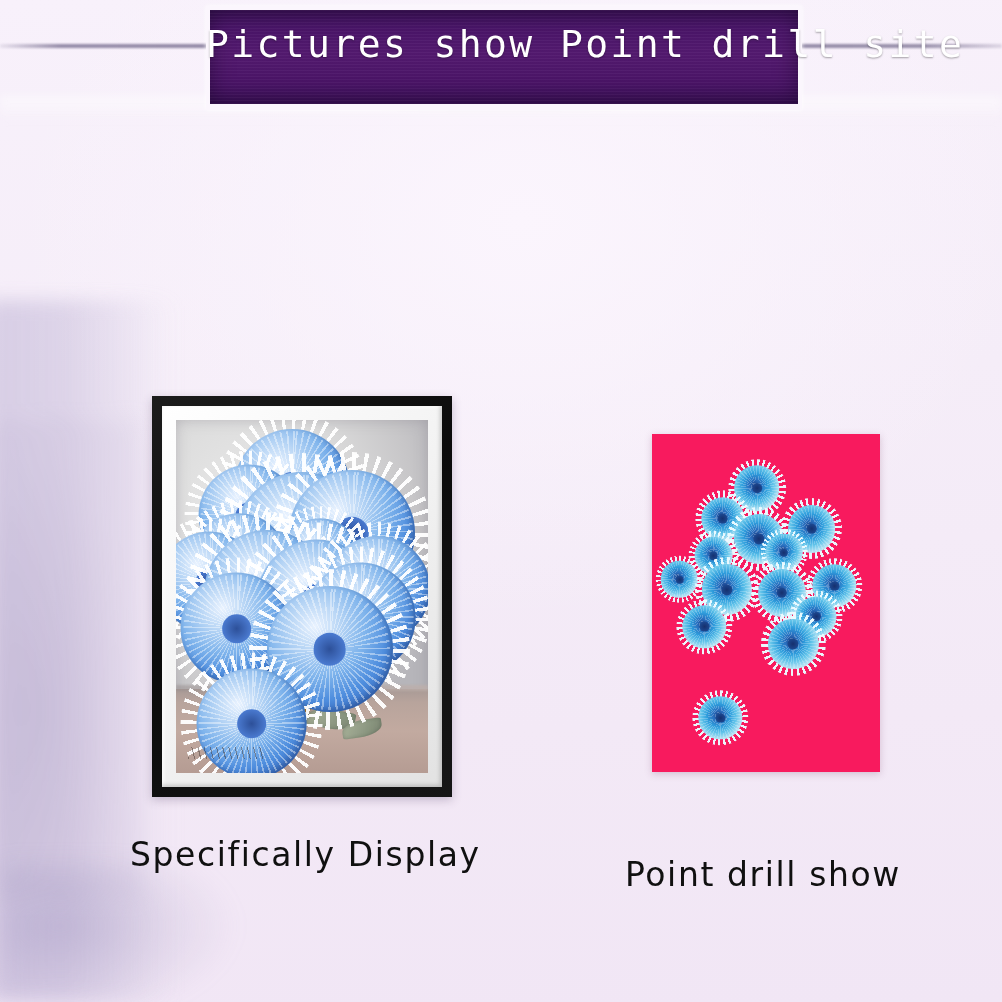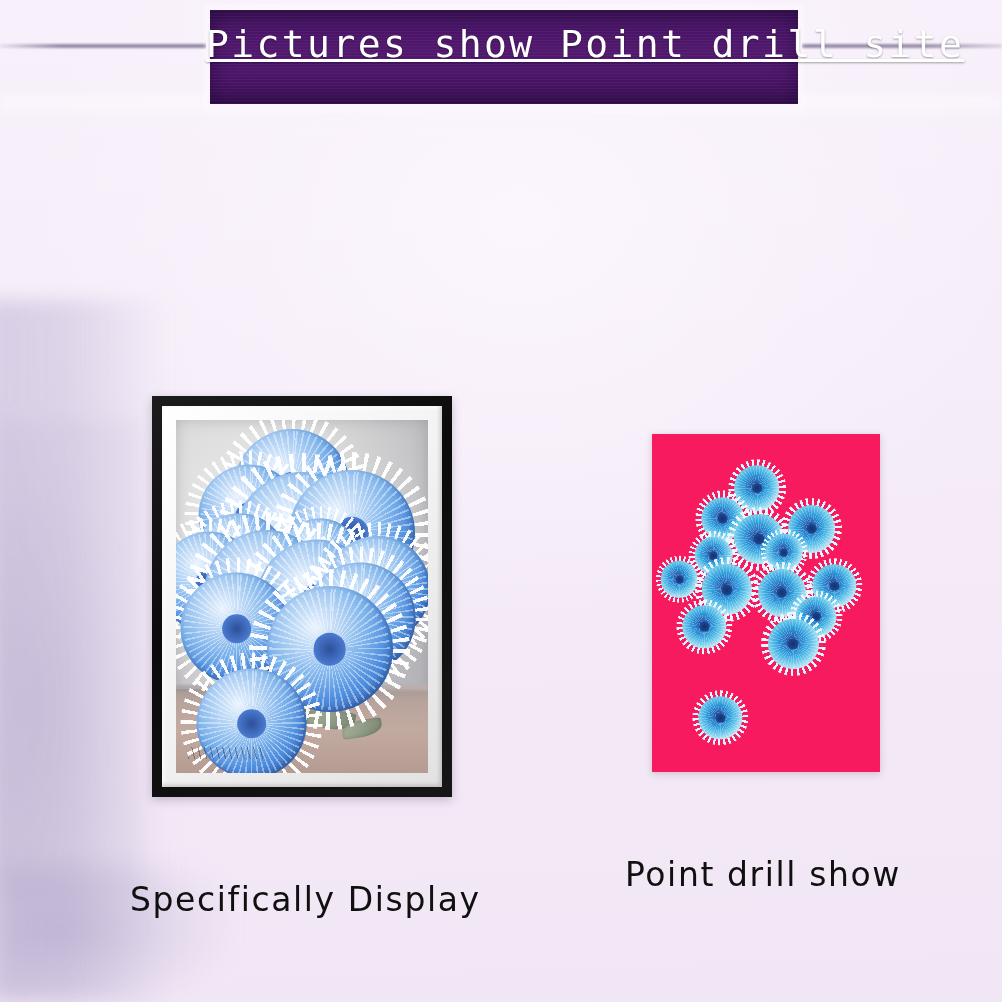--- a/index.html
+++ b/index.html
@@ -134,21 +134,20 @@
     top: 14px;
     text-align: center;
     color: #ffffff;
     font-family: "DejaVu Sans Mono", monospace;
     font-size: 38px;
     letter-spacing: 2.4px;
     line-height: 48px;
     text-shadow: 0 1px 2px rgba(0,0,0,0.35);
     z-index: 2;
     white-space: nowrap;
-    text-decoration: underline;
   }
 
   
   #painting-card {
     position: absolute;
     left: 152px;
     top: 396px;
     width: 300px;
     height: 401px;
   }
@@ -332,21 +331,21 @@
 
   
   .caption {
     position: absolute;
     color: #101010;
     font-family: "DejaVu Sans", sans-serif;
     font-size: 33px;
     letter-spacing: 1.6px;
     white-space: nowrap;
   }
-  #caption-left  { left: 130px; top: 880px; }
+  #caption-left  { left: 130px; top: 835px; }
   #caption-right { left: 625px; top: 855px; }
 </style>
 </head>
 <body>
 
 <div id="canvas">
 
   <div class="bg-wash"></div>
   <div class="bg-ghost-left"></div>
   <div class="bg-ghost-bottom"></div>

